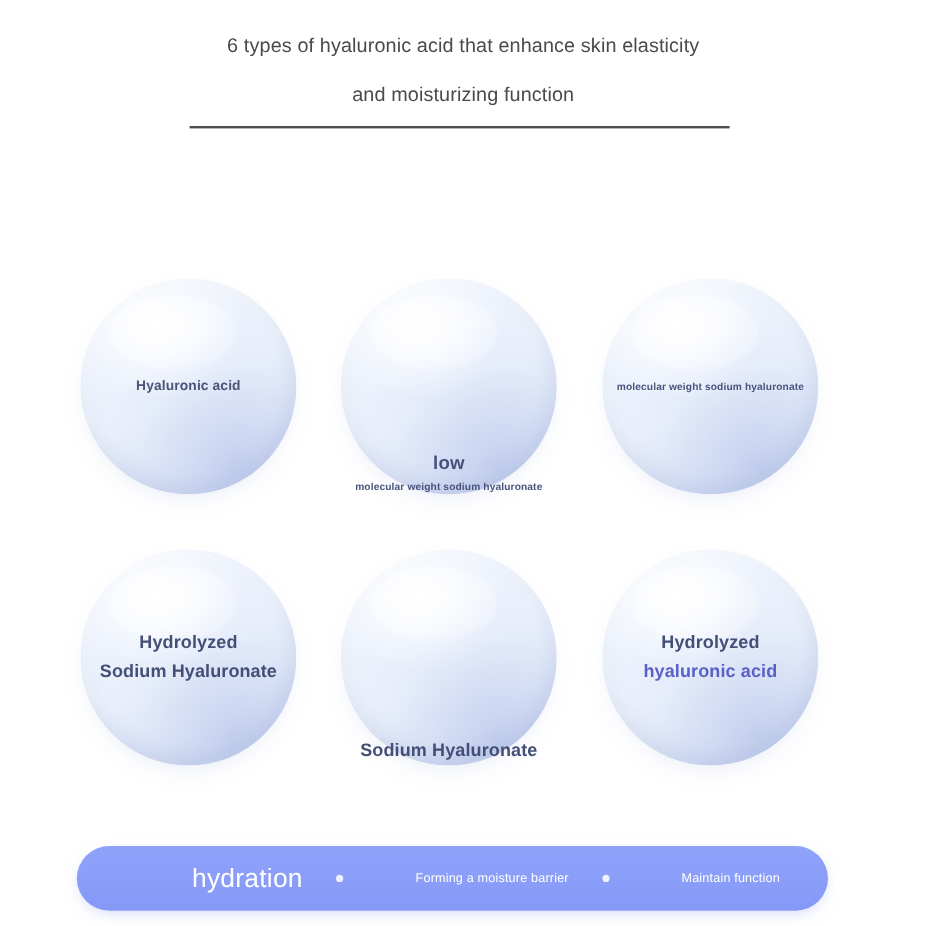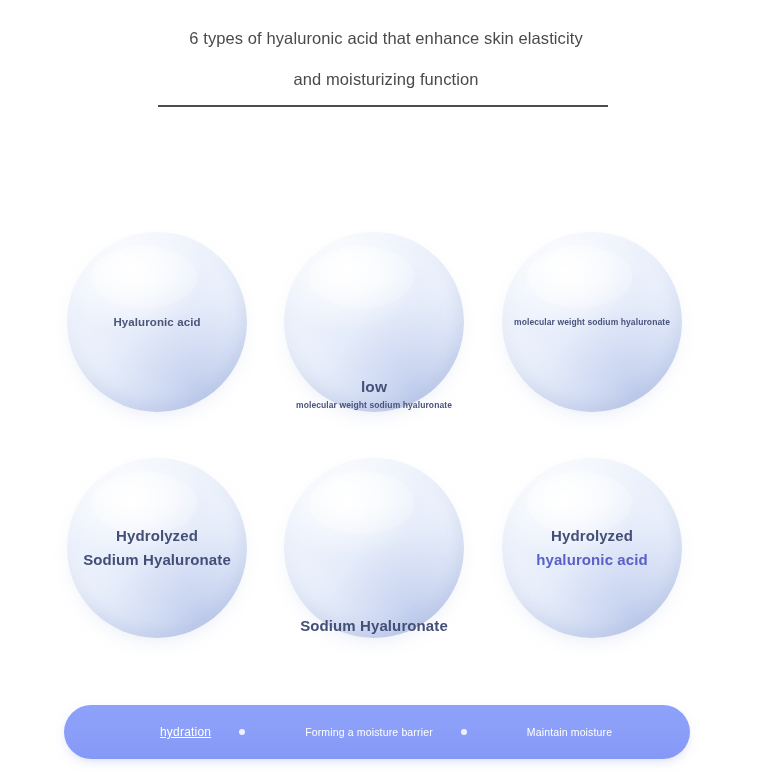--- a/index.html
+++ b/index.html
@@ -162,25 +162,24 @@
     display: flex;
     align-items: center;
   }
   .banner-inner {
     display: flex;
     align-items: center;
     margin-left: 96px;
   }
   .banner-title {
     color: #ffffff;
-    font-size: 12px;
+    font-size: 22px;
     letter-spacing: 0.2px;
     font-weight: 400;
     white-space: nowrap;
-    text-decoration: underline;
   }
   .banner-dot {
     width: 6px;
     height: 6px;
     border-radius: 50%;
     background: #eef1ff;
     margin: 0 28px;
     flex: 0 0 auto;
   }
   .banner-item {
@@ -252,17 +251,17 @@
     </div>
 
   </div>
 
   <div class="banner">
     <div class="banner-inner">
       <span class="banner-title">hydration</span>
       <span class="banner-dot"></span>
       <span class="banner-item">Forming a moisture barrier</span>
       <span class="banner-dot"></span>
-      <span class="banner-item">Maintain moisture</span>
+      <span class="banner-item">Maintain function</span>
     </div>
   </div>
 
 </div>
 
 </body></html>

